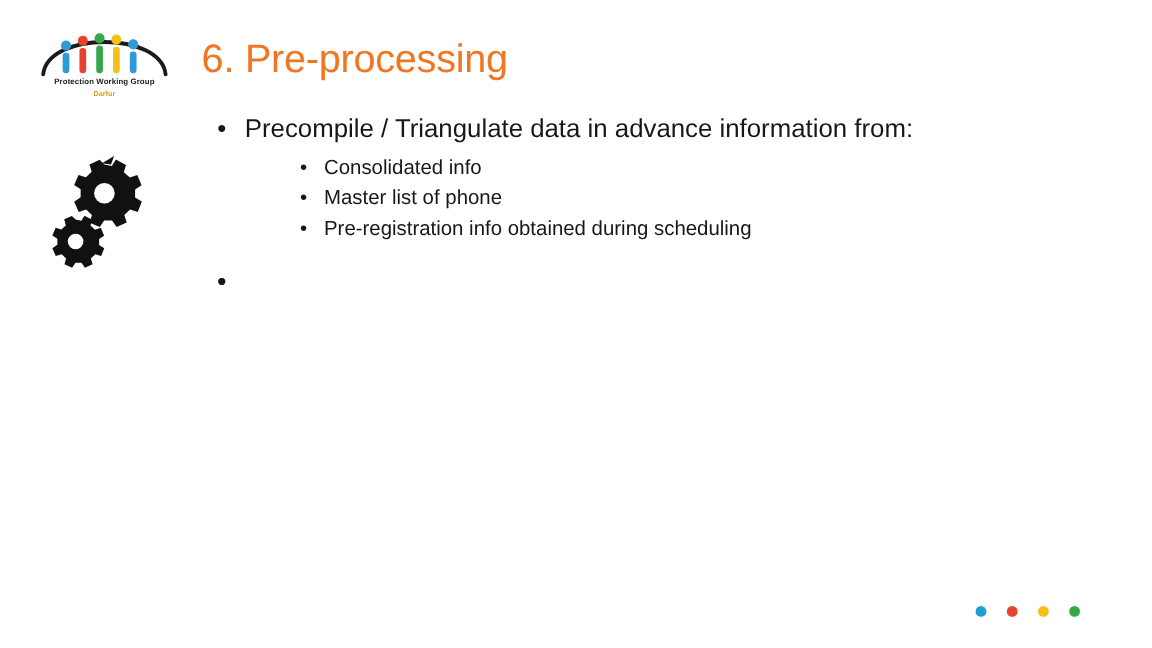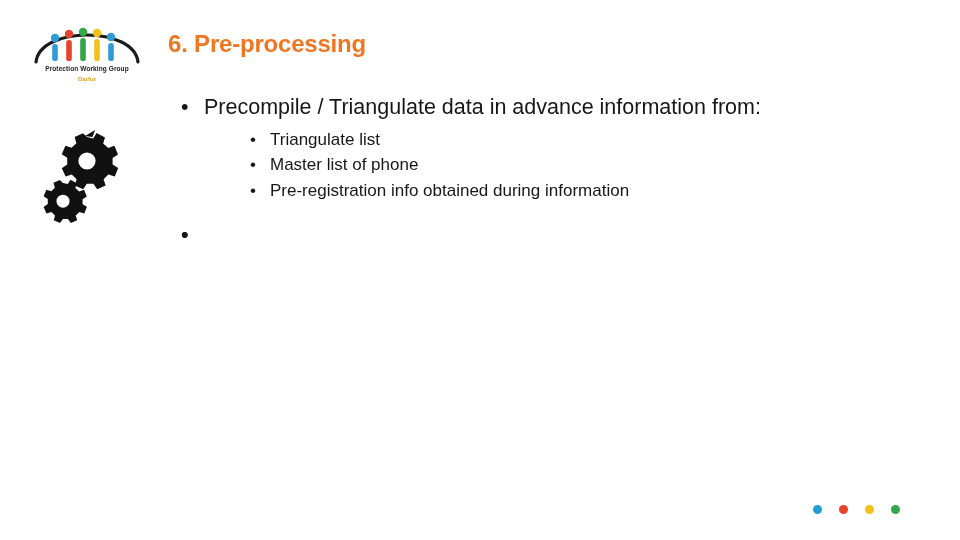--- a/index.html
+++ b/index.html
@@ -60,22 +60,22 @@
     top: 130px;
     width: 110px;
     height: 105px;
   }
 
   
   .title {
     position: absolute;
     left: 168px;
     top: 30px;
-    font-size: 24px;
-    font-weight: bold;
+    font-size: 33px;
+    font-weight: normal;
     color: #ef7622;
     letter-spacing: -0.2px;
     font-family: "Liberation Sans", sans-serif;
     white-space: nowrap;
     text-align: right;
   }
 
   
   .body-area {
     position: absolute;
@@ -205,29 +205,29 @@
 
   <div class="body-area">
     <ul class="lvl1">
 
       <li class="l1">
         <span class="bullet">•</span>
         <span>Precompile / Triangulate data in advance information from:</span>
         <ul class="lvl2">
           <li class="l2">
             <span class="bullet">•</span>
-            <span>Triangulate list</span>
+            <span>Consolidated info</span>
           </li>
           <li class="l2">
             <span class="bullet">•</span>
             <span>Master list of phone</span>
           </li>
           <li class="l2">
             <span class="bullet">•</span>
-            <span>Pre-registration info obtained during information</span>
+            <span>Pre-registration info obtained during scheduling</span>
           </li>
         </ul>
       </li>
 
       <li class="gap-after-sub"></li>
 
       <li class="l1">
         <span class="bullet">•</span>
       </li>
 

